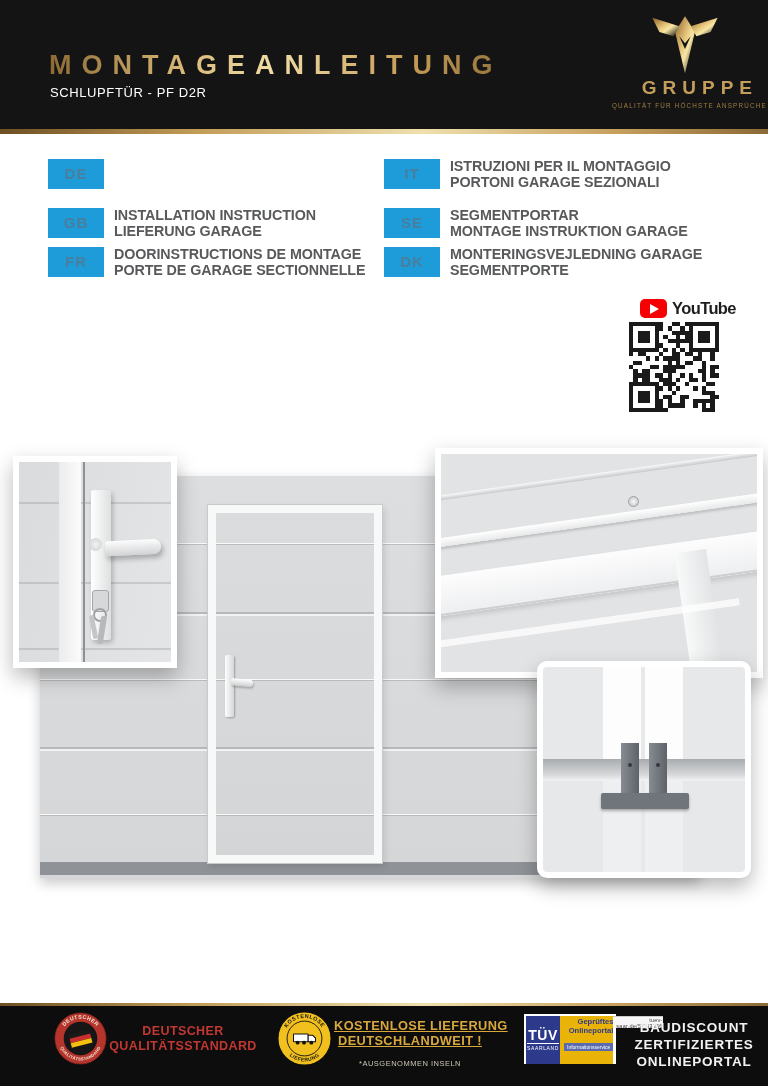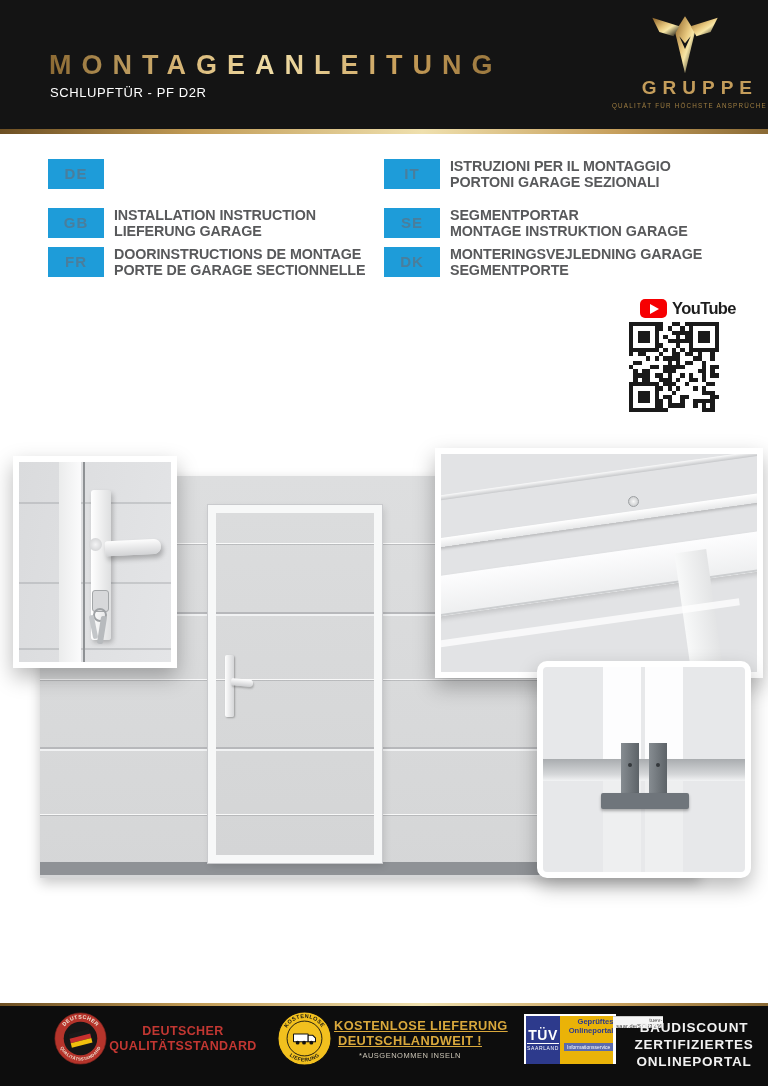--- a/index.html
+++ b/index.html
@@ -96,21 +96,21 @@
   
   .gold-line2{position:absolute;left:0;top:1003px;width:768px;height:3px;}
   .footer{position:absolute;left:0;top:1006px;width:768px;height:80px;background:#0D0D0D;}
   .badge-svg{position:absolute;display:block;}
   .q-badge{left:54px;top:6px;width:53px;height:53px;}
   .q-text{position:absolute;left:106px;top:18px;width:154px;text-align:center;}
   .q-text div{font-size:12.5px;font-weight:bold;color:#C23732;letter-spacing:.4px;line-height:14.5px;}
   .d-badge{left:277px;top:5px;width:55px;height:55px;}
   .d-text{position:absolute;left:334px;top:13px;width:152px;text-align:center;}
   .d-text .gl{font-size:12.8px;font-weight:bold;color:#D9A83C;letter-spacing:.4px;line-height:14.5px;white-space:nowrap;text-decoration:underline;}
-  .d-note{font-size:7.5px;color:#CBC5B6;letter-spacing:.5px;margin-top:3px;}
+  .d-note{font-size:7.5px;color:#CBC5B6;letter-spacing:.5px;margin-top:11px;}
   .tuv{position:absolute;left:524px;top:8px;width:92px;height:50px;background:#ffffff;
         display:flex;flex-direction:row;box-sizing:border-box;padding:2px 2px 0 2px;text-align:right;}
   .tuv-top{display:flex;flex:1;min-height:0;}
   .tuv-logo{width:34px;background:#2D3A8C;color:#fff;display:flex;flex-direction:column;
         align-items:center;justify-content:center;flex:0 0 auto;}
   .tuv-brand{font-size:14px;font-weight:bold;line-height:13px;letter-spacing:.5px;}
   .tuv-region{font-size:5px;letter-spacing:.6px;border-top:1px solid #fff;margin-top:1px;padding-top:1px;}
   .tuv-right{flex:1;background:#eab308;padding:2px 0 0 4px;}
   .tuv-cert{font-size:7.6px;font-weight:bold;color:#2D3A8C;line-height:8.6px;}
   .tuv-service{display:inline-block;background:#5a6aae;color:#fff;font-size:5px;padding:1px 3px;margin-top:2px;}

